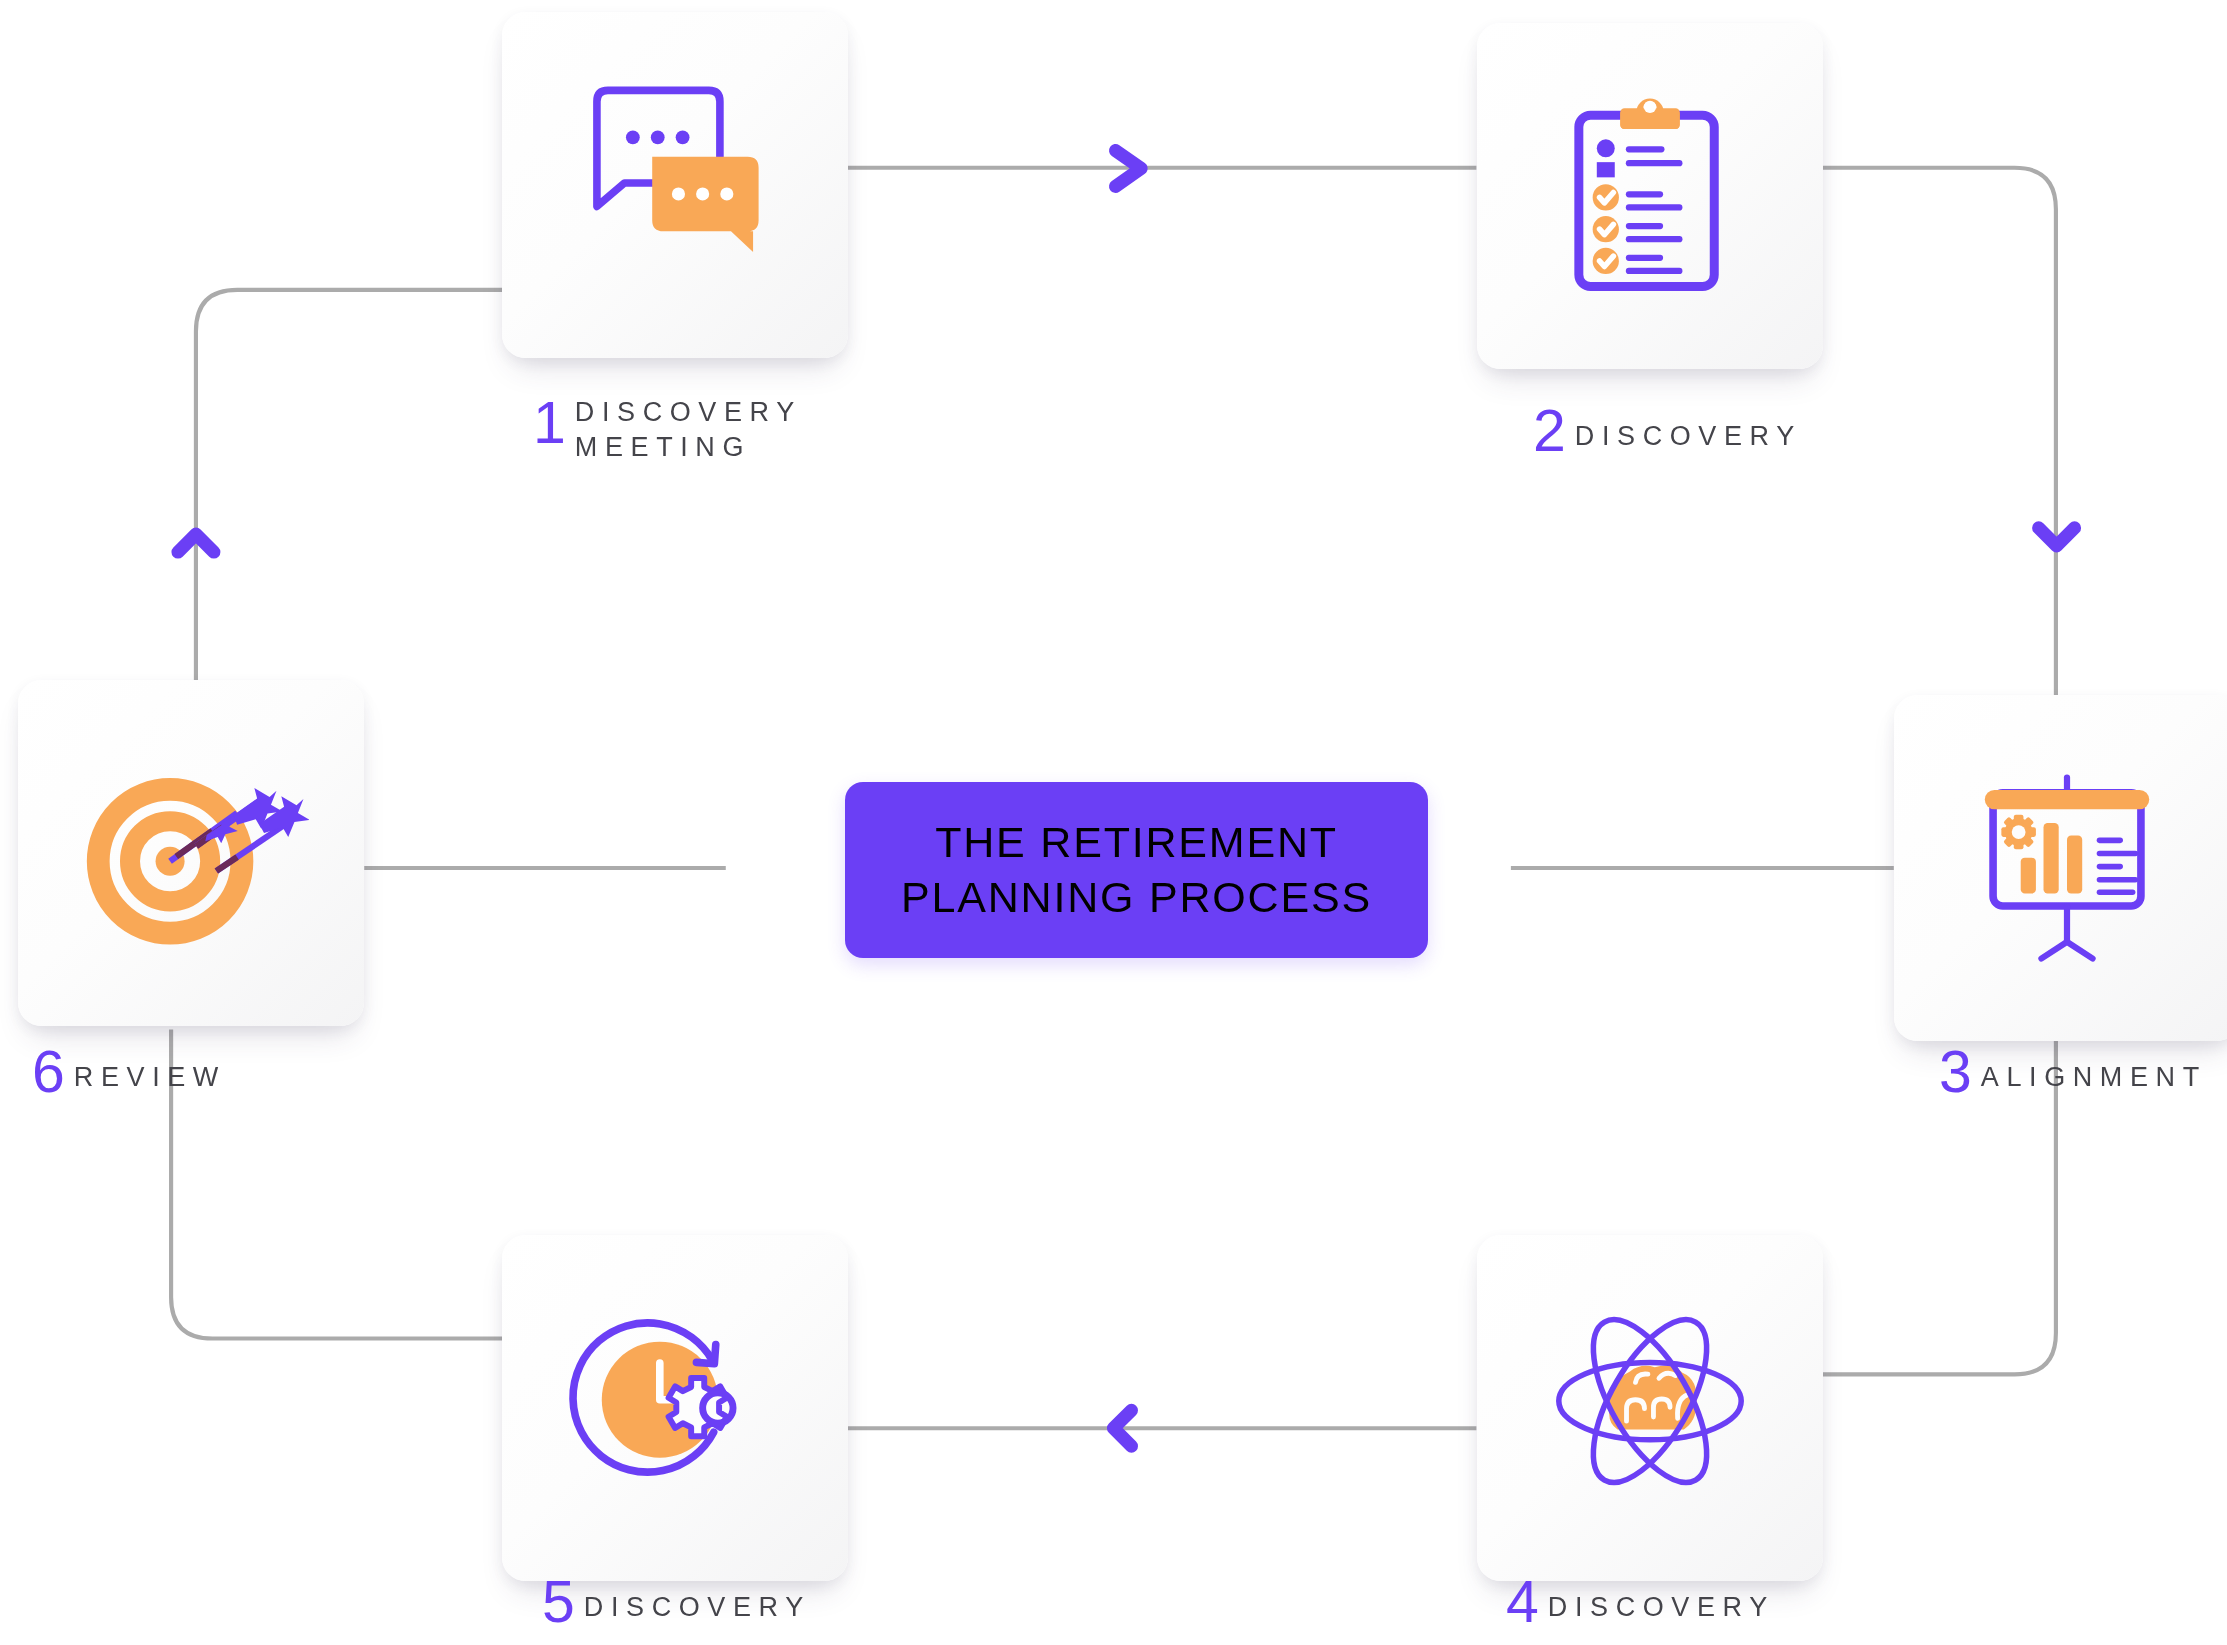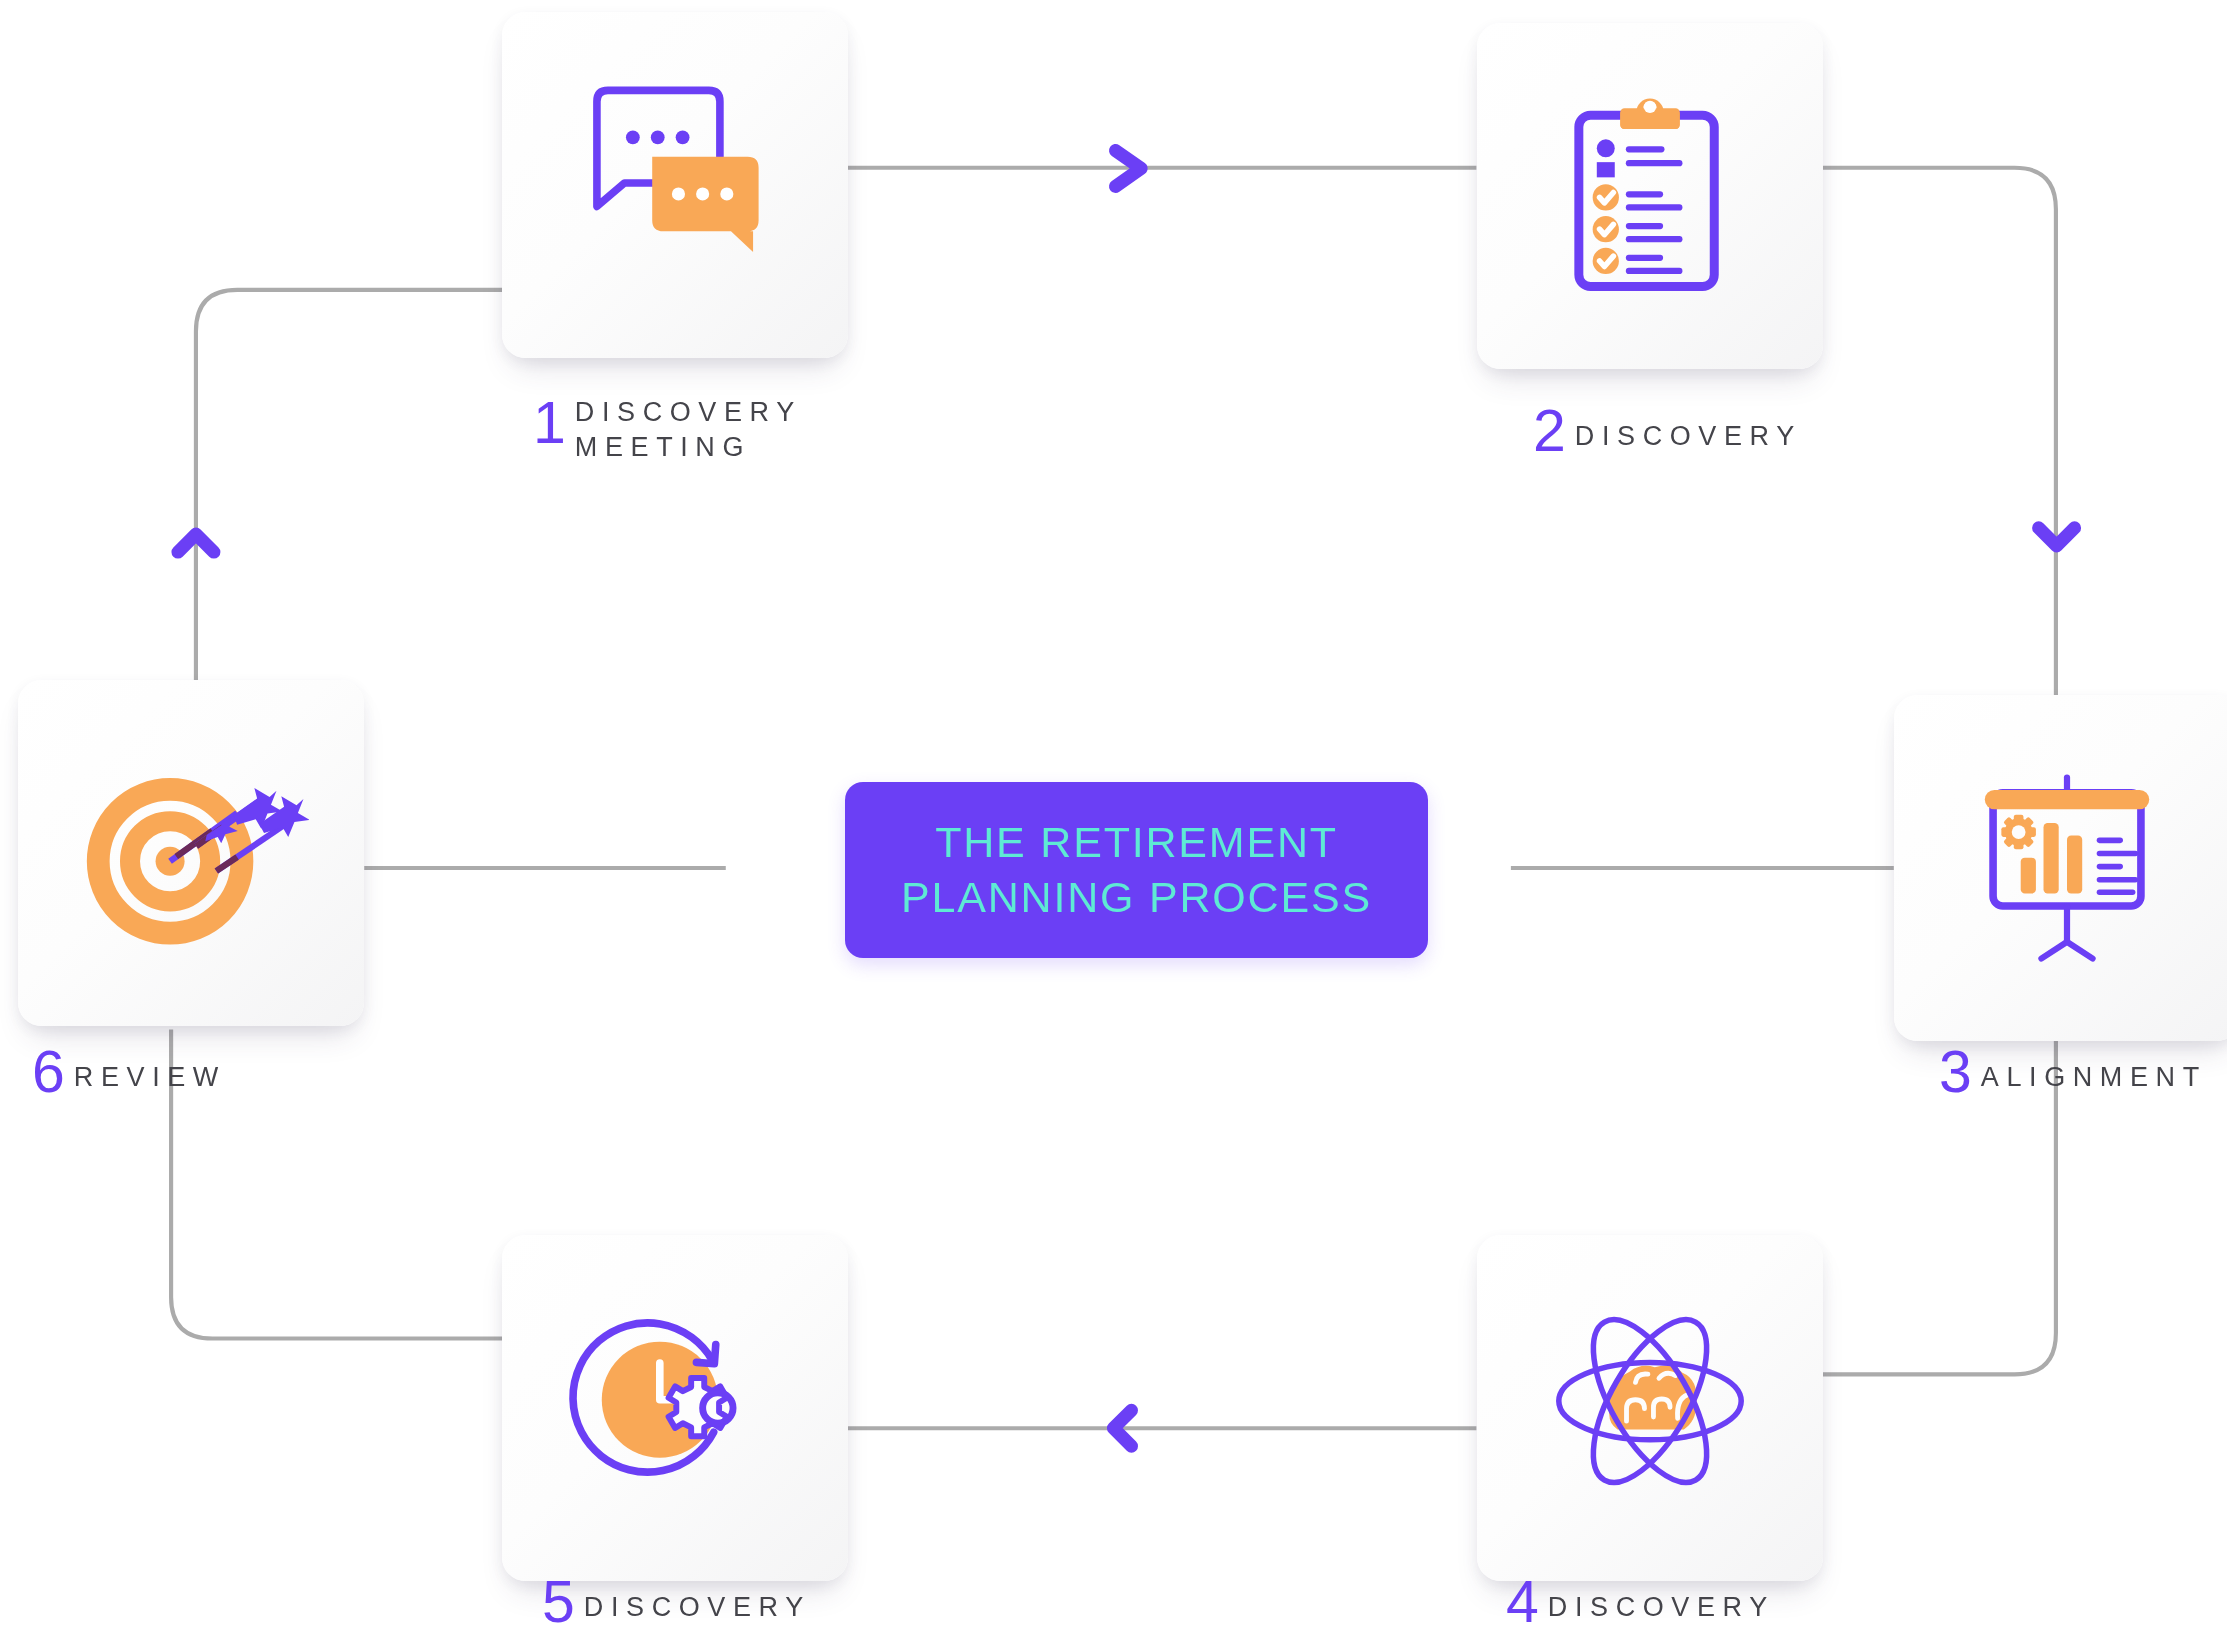--- a/index.html
+++ b/index.html
@@ -57,21 +57,21 @@
   .centre{
     position:absolute;
     left:845px;top:782px;
     width:583px;height:176px;
     background:#6b3ff5;
     border-radius:18px;
     display:flex;align-items:center;justify-content:center;
     box-shadow:0 7px 18px rgba(107,63,245,.18);
   }
   .centre .title{
-    color:#5eead4;
+    color:#000000;
     font-size:43px;
     font-weight:400;
     letter-spacing:1.8px;
     text-align:center;
     line-height:1.28;
     white-space:pre-line;
   }
 </style>
 </head>
 <body>

